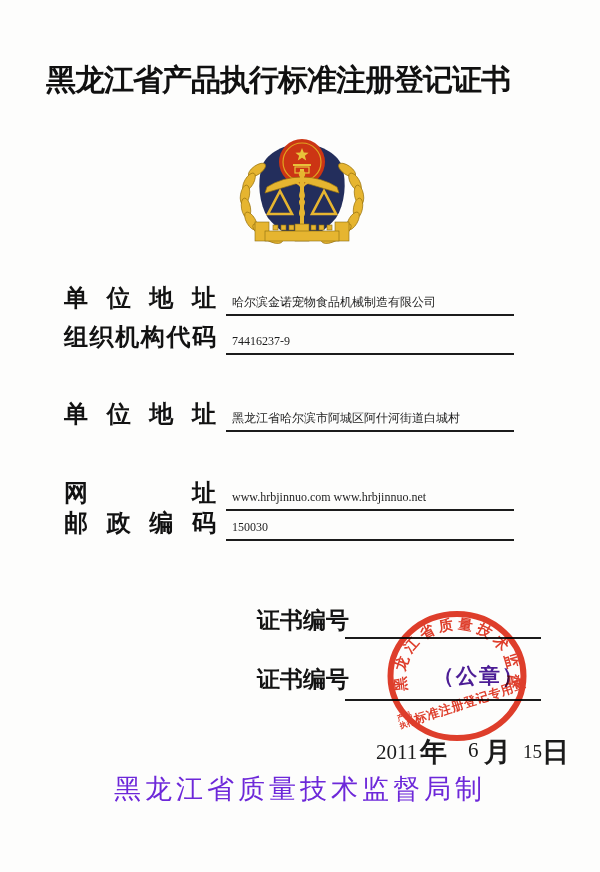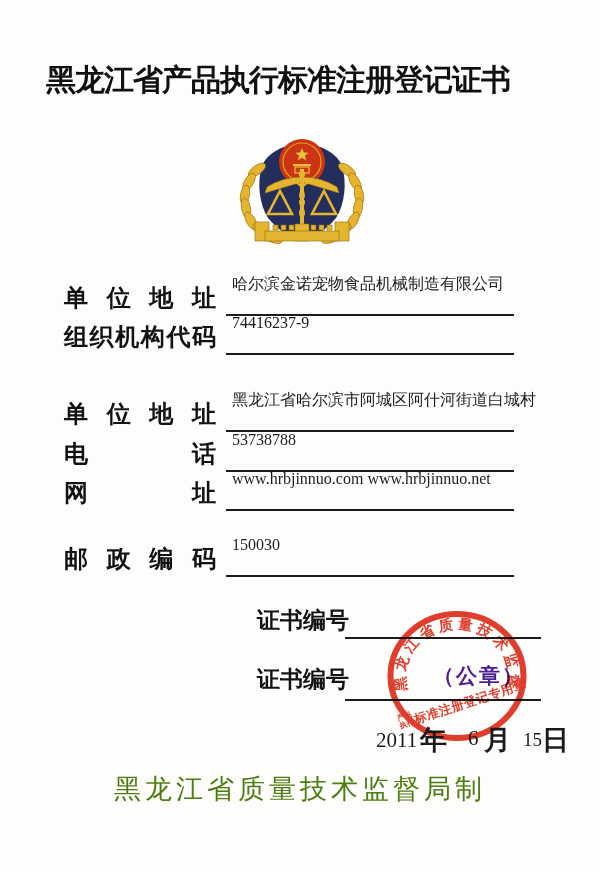--- a/index.html
+++ b/index.html
@@ -21,37 +21,37 @@
   
   .frow{position:absolute;left:64px;display:flex;align-items:flex-end;height:31px;}
   .flabel{
     width:152px;font-size:24px;font-weight:bold;line-height:24px;
     text-align:justify;text-align-last:justify;margin-bottom:6px;
     color:#121212;white-space:normal;
   }
   .fvalue{
     width:282px;margin-left:10px;
     border-bottom:2px solid #1c1c1c;
-    font-size:16px;line-height:20px;padding:0 0 20px 6px;
+    font-size:12px;line-height:20px;padding:0 0 2px 6px;
     white-space:nowrap;overflow:visible;color:#1d1d1d;
   }
   .top-0{top:285px}.top-1{top:324px}.top-2{top:363px}
-  .top-3{top:401px}.top-4{top:441px}.top-5{top:480px}.top-6{top:546px}
+  .top-3{top:401px}.top-4{top:441px}.top-5{top:480px}.top-6{top:510px}
   
   .iss-label{position:absolute;left:257px;font-size:23px;font-weight:bold;color:#131313;white-space:nowrap;}
   .seal-note{position:absolute;left:393px;top:662px;font-size:21px;font-weight:bold;letter-spacing:2px;color:#4c1d95;white-space:nowrap;margin-left:40px;}
   .iss-line{position:absolute;left:345px;width:196px;border-top:2px solid #1b1b1b;height:0;}
   .stamp{position:absolute;left:383px;top:607px;mix-blend-mode:multiply;opacity:.93;}
-  .date-part{position:absolute;white-space:nowrap;color:#1a1a1a;}
+  .date-part{position:absolute;white-space:nowrap;color:#1a1a1a;margin-top:12px;}
   .d-num{font-size:21px;}
   .d-char{font-size:27px;font-weight:bold;}
   .footer{
     position:absolute;left:0;top:771px;width:100%;
     text-align:center;font-size:27px;letter-spacing:4px;
-    color:#4d7c0f;white-space:nowrap;
+    color:#6d28d9;white-space:nowrap;
   }
 </style>
 </head>
 <body>
 
 <div class="page">
 
   <div class="doc-title">黑龙江省产品执行标准注册登记证书</div>
 
   <svg class="emblem" width="136" height="122" viewBox="0 0 136 122">
@@ -117,24 +117,20 @@
     <div class="fvalue">哈尔滨金诺宠物食品机械制造有限公司</div>
   </div>
   <div class="frow top-1">
     <div class="flabel">组织机构代码</div>
     <div class="fvalue">74416237-9</div>
   </div>
   <div class="frow top-3">
     <div class="flabel">单位地址</div>
     <div class="fvalue">黑龙江省哈尔滨市阿城区阿什河街道白城村</div>
   </div>
-  <div class="frow top-4">
-    <div class="flabel">电话</div>
-    <div class="fvalue">53738788</div>
-  </div>
   <div class="frow top-5">
     <div class="flabel">网址</div>
     <div class="fvalue">www.hrbjinnuo.com   www.hrbjinnuo.net</div>
   </div>
   <div class="frow top-6">
     <div class="flabel">邮政编码</div>
     <div class="fvalue">150030</div>
   </div>
 
   <div class="iss-label" style="top:605px">证书编号</div>

